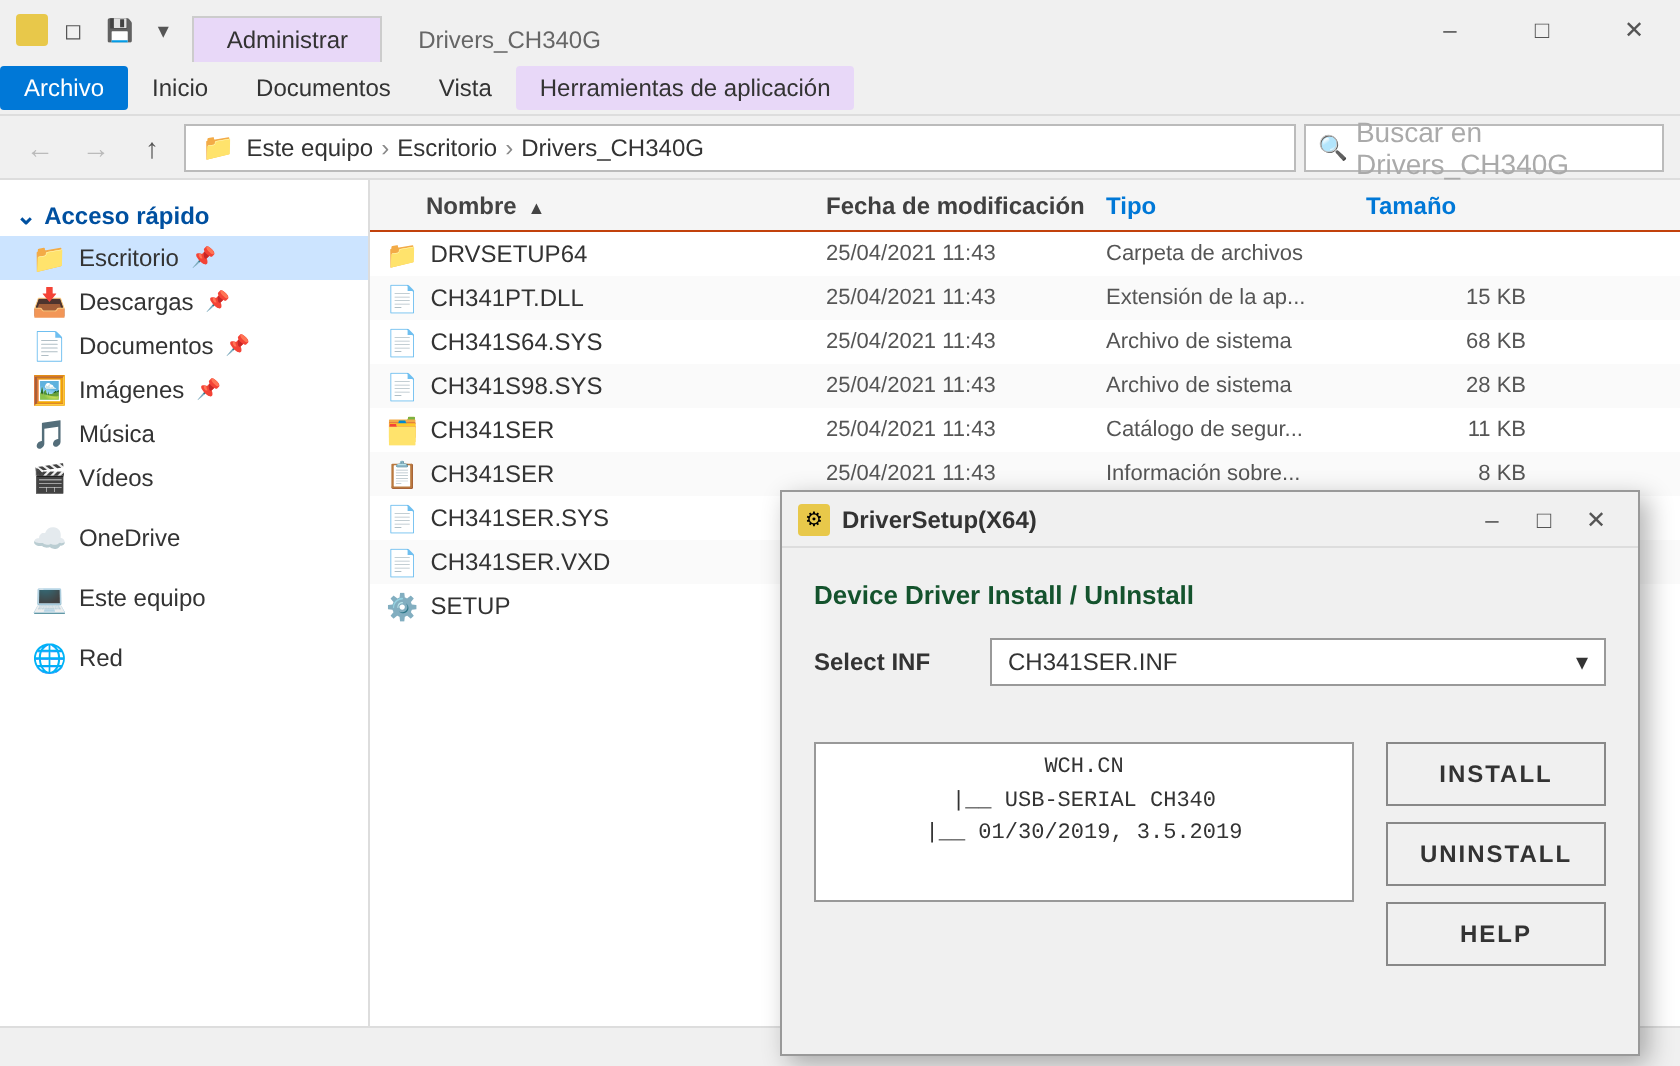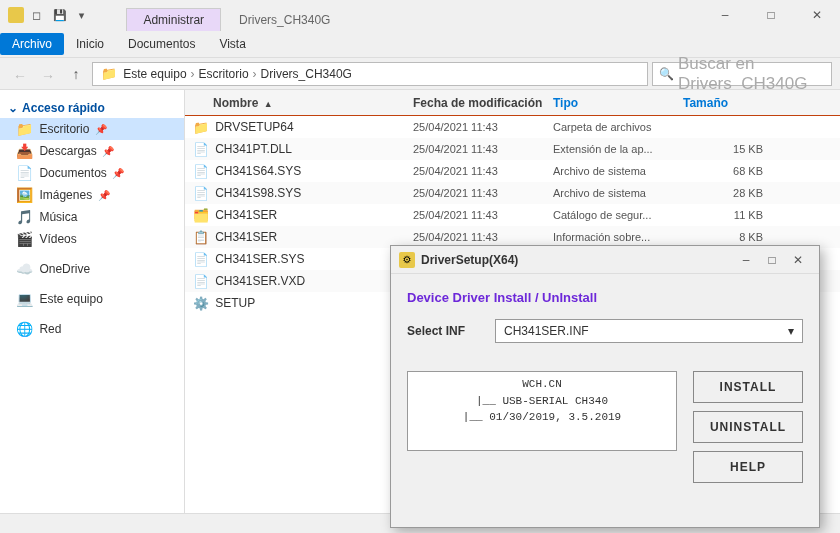--- a/index.html
+++ b/index.html
@@ -36,21 +36,20 @@
       border: none;
       cursor: pointer;
       padding: 2px 4px;
       font-size: 11px;
       color: #555;
     }
     .title-bar-center {
       flex: 1;
       display: flex;
       align-items: flex-end;
-      margin-left: 30px;
     }
     .title-tab {
       padding: 4px 16px;
       font-size: 12px;
       color: #333;
       cursor: pointer;
       border-top: 1px solid #ccc;
       border-left: 1px solid #ccc;
       border-right: 1px solid #ccc;
       background: #e8d8f8;
@@ -296,21 +295,21 @@
       display: flex;
       align-items: center;
       justify-content: center;
     }
     .dialog-body {
       padding: 16px;
     }
     .dialog-header-text {
       font-size: 13px;
       font-weight: 600;
-      color: #6d28d9;
+      color: #14532d;
       margin-bottom: 14px;
     }
     .dialog-row {
       display: flex;
       align-items: center;
       margin-bottom: 28px;
       gap: 8px;
     }
     .dialog-label {
       font-size: 12px;
@@ -384,37 +383,38 @@
     <button class="title-btn">□</button>
     <button class="title-btn close">✕</button>
   </div>
 </div>
 
 <div class="menu-bar">
   <div class="menu-item active">Archivo</div>
   <div class="menu-item">Inicio</div>
   <div class="menu-item">Documentos</div>
   <div class="menu-item">Vista</div>
+  <div class="menu-item highlighted">Herramientas de aplicación</div>
 </div>
 
 <div class="address-bar">
   <button class="nav-btn disabled">←</button>
   <button class="nav-btn disabled">→</button>
   <button class="nav-btn">↑</button>
   <div class="address-path">
     <span style="margin-right:6px; font-size:13px;">📁</span>
     <span>Este equipo</span>
     <span class="address-separator">›</span>
     <span>Escritorio</span>
     <span class="address-separator">›</span>
     <span>Drivers_CH340G</span>
   </div>
   <div class="search-box">
     <span>🔍</span>
-    <span style="font-size:17px; color:#aaa;">Buscar en Drivers_CH340G</span>
+    <span style="font-size:14px; color:#aaa;">Buscar en Drivers_CH340G</span>
   </div>
 </div>
 
 <div class="main-content">
 
   <div class="sidebar">
     <div class="sidebar-header">
       <span>⌄</span>
       <span>Acceso rápido</span>
     </div>

